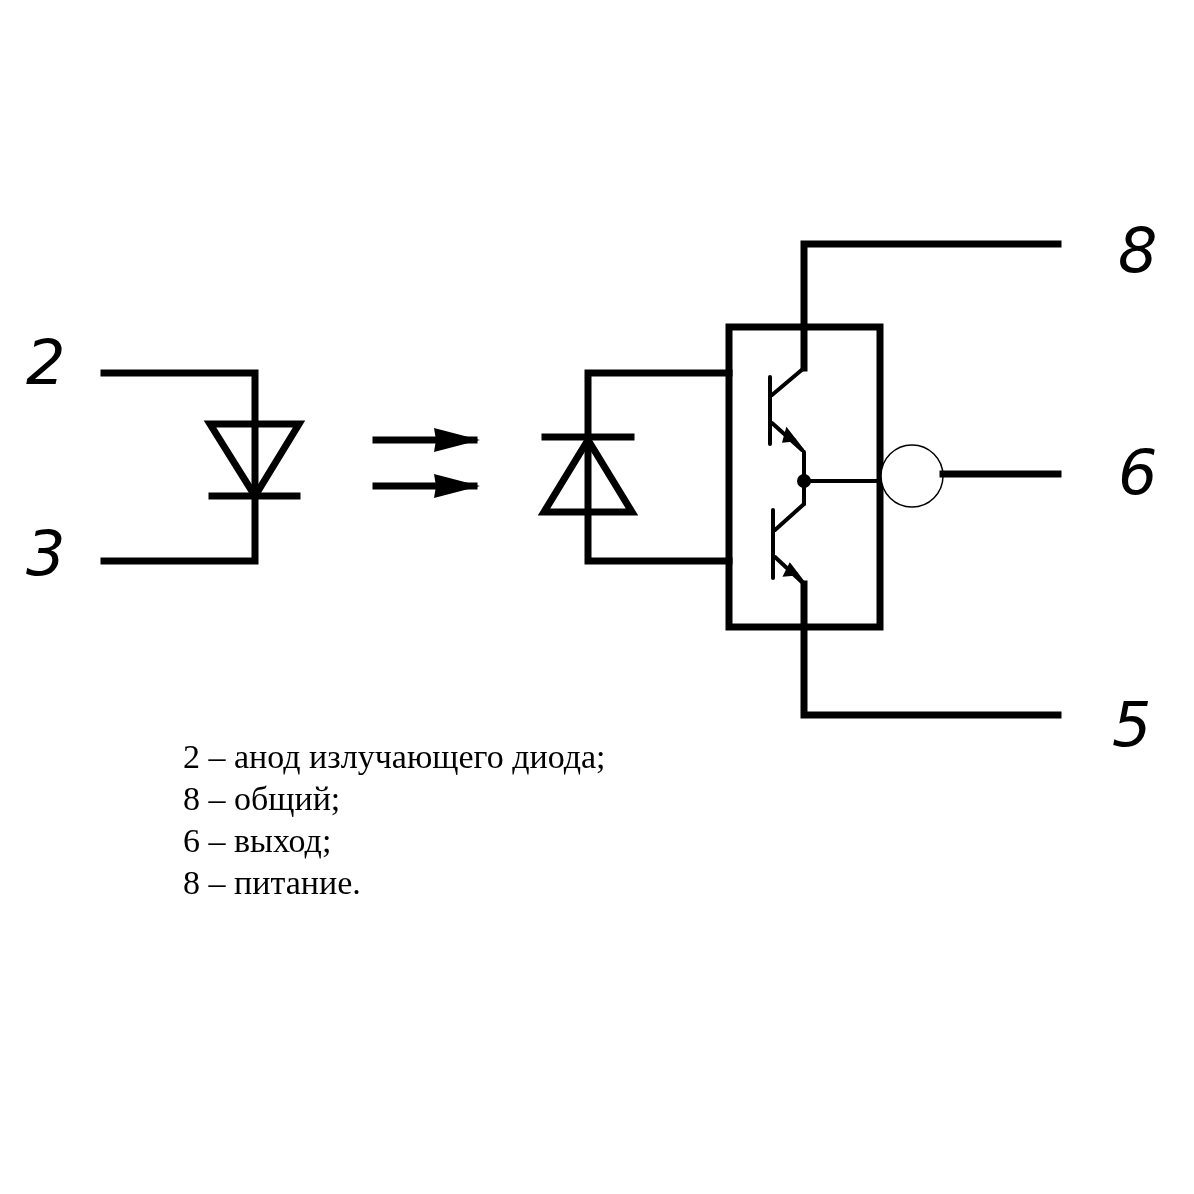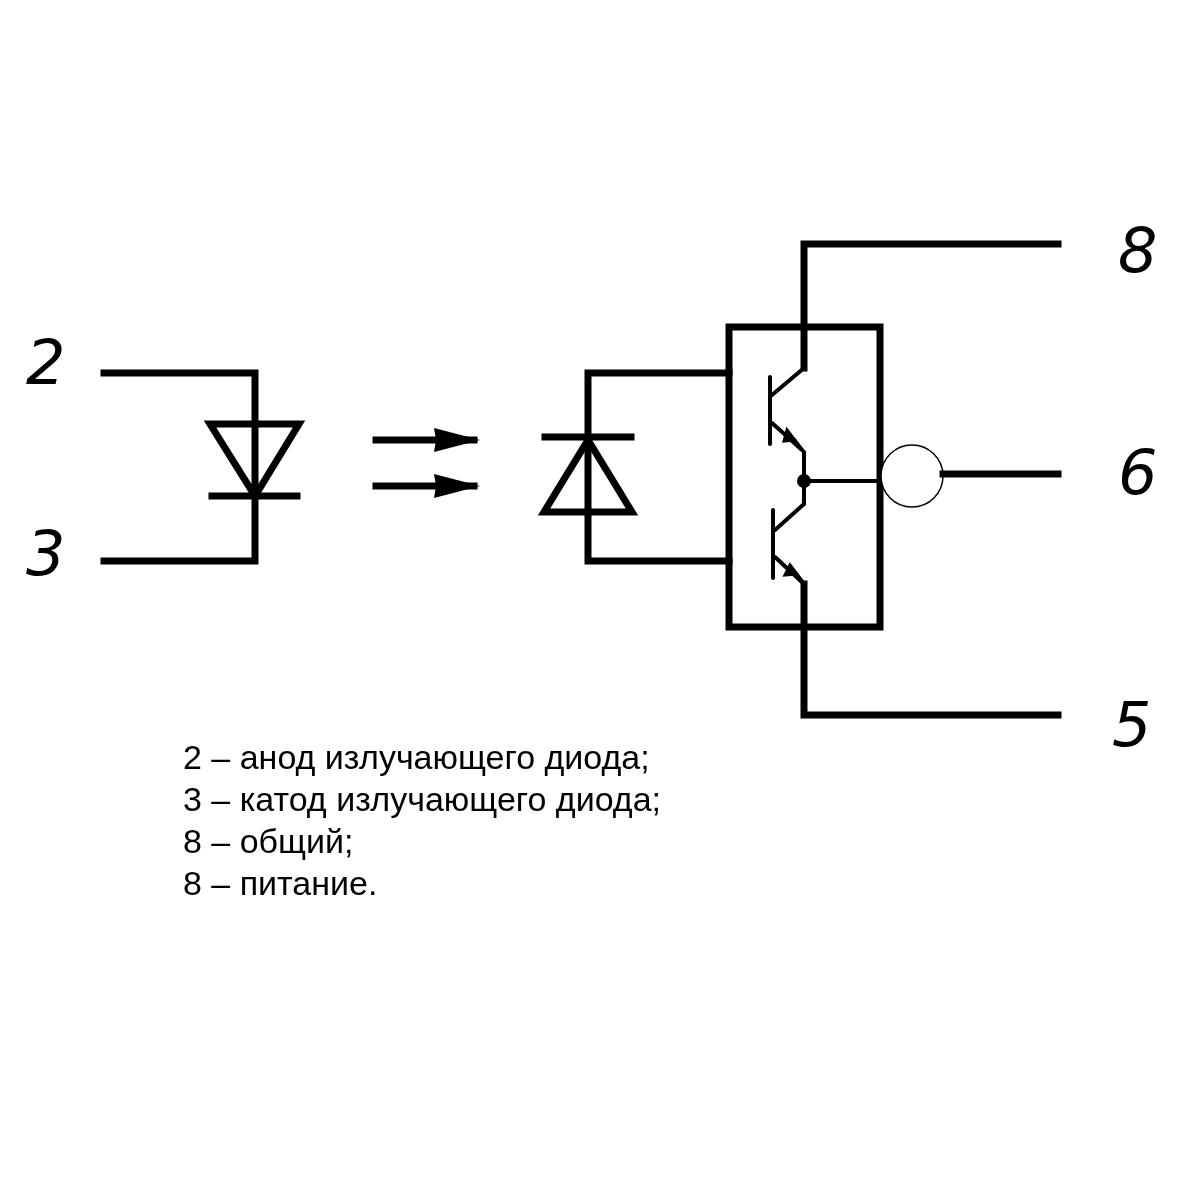--- a/index.html
+++ b/index.html
@@ -2,21 +2,21 @@
 <html><head>
 <meta charset="utf-8">
 <style>
   html, body { margin: 0; padding: 0; background: #ffffff; }
   body { width: 1194px; height: 1194px; position: relative; overflow: hidden; }
   svg#schematic { position: absolute; left: 0; top: 0; width: 1194px; height: 1194px; }
   .pin { font-family: "DejaVu Sans", sans-serif; font-style: italic; font-size: 62px; fill: #000; }
   .w { stroke: #000; stroke-width: 7; fill: none; stroke-linecap: square; stroke-linejoin: miter; }
   .wt { stroke: #000; stroke-width: 4; fill: none; stroke-linecap: round; }
   .thin { stroke: #000; stroke-width: 1.5; fill: #fff; }
-  #legend { position: absolute; left: 183px; top: 736px; font-family: Liberation Sans, sans-serif; font-size: 34px; line-height: 42px; color: #000; }
+  #legend { position: absolute; left: 183px; top: 736px; font-family: Liberation Serif, serif; font-size: 34px; line-height: 42px; color: #000; }
   #legend div { white-space: nowrap; }
 </style>
 </head>
 <body>
 
 <svg id="schematic" viewBox="0 0 1194 1194" xmlns="http://www.w3.org/2000/svg">
 
   <text class="pin" x="26" y="384">2</text>
   <text class="pin" x="26" y="575">3</text>
   <text class="pin" x="1118" y="272">8</text>
@@ -63,16 +63,16 @@
   <polyline class="w" points="804,368 804,244 1058,244"></polyline>
 
   <polyline class="w" points="804,584 804,715 1058,715"></polyline>
 
   <circle class="thin" cx="912" cy="476" r="31"></circle>
   <line class="w" x1="943" y1="474" x2="1058" y2="474"></line>
 </svg>
 
 <div id="legend">
   <div>2 – анод излучающего диода;</div>
-  <div>3 – катод излучающего диода;</div>
   <div>8 – общий;</div>
+  <div>6 – выход;</div>
   <div>8 – питание.</div>
 </div>
 
 </body></html>

